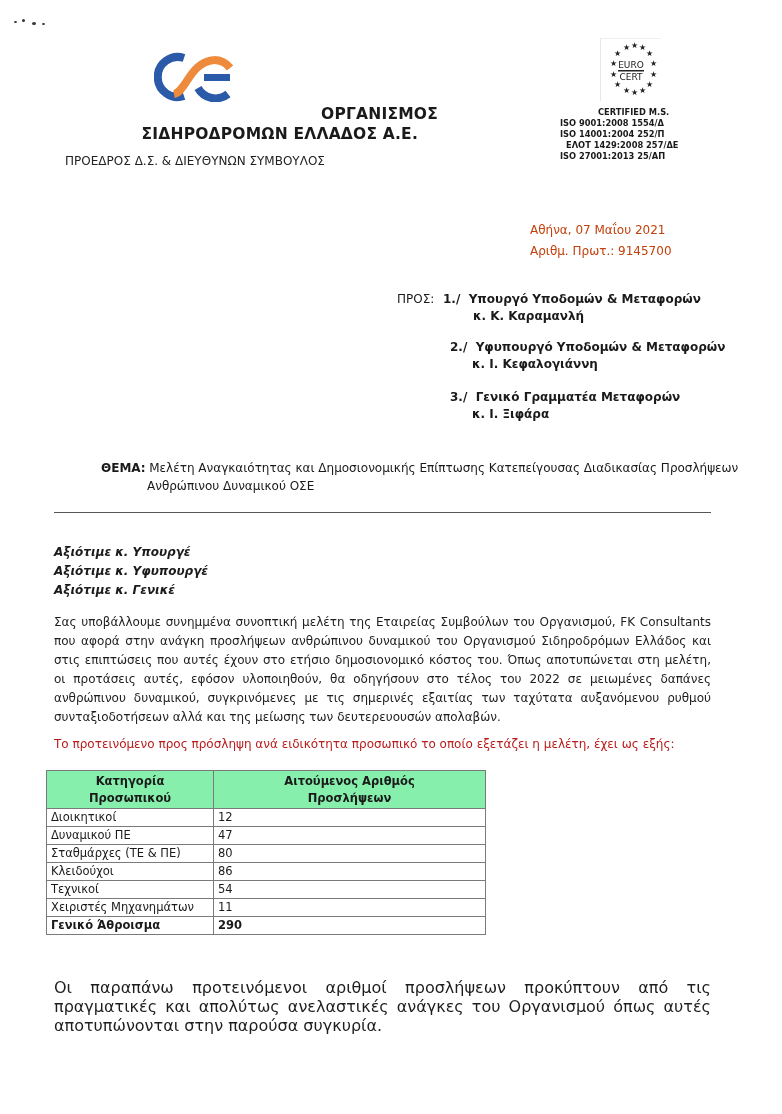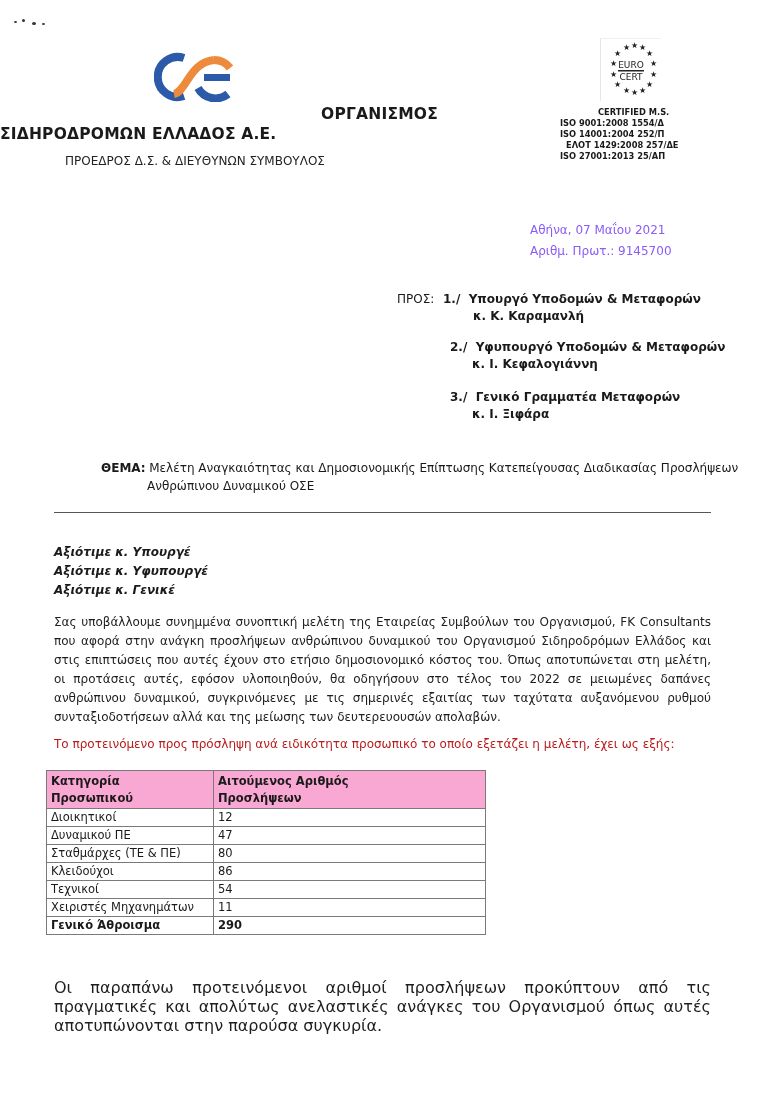--- a/index.html
+++ b/index.html
@@ -7,46 +7,46 @@
     width: 782px; height: 1114px; background: #ffffff; position: relative; overflow: hidden;
     font-family: "DejaVu Sans", "Liberation Sans", sans-serif; color: #1a1a1a;
   }
   .abs { position: absolute; }
   .scan-mark { left: 14px; top: 18px; width: 40px; height: 8px; }
   .scan-mark span { position: absolute; background: #333; border-radius: 50%; }
 
   
   .logo { left: 154px; top: 52px; width: 82px; height: 50px; }
   .org-name1 { left: 0; width: 390px; top: 105px; text-align: right; font-weight: bold; font-size: 15.5px; letter-spacing: 0.2px; margin-left: 48px; }
-  .org-name2 { left: 0; width: 390px; top: 125px; text-align: left; font-weight: bold; font-size: 15.5px; letter-spacing: 0.2px; }
+  .org-name2 { left: 0; width: 390px; top: 125px; text-align: right; font-weight: bold; font-size: 15.5px; letter-spacing: 0.2px; padding-left: 28px; }
   .org-sub { left: 0; width: 390px; top: 154px; text-align: center; font-size: 12px; color: #222; }
 
   
   .cert-box { left: 600px; top: 38px; width: 60px; height: 62px; border-left: 1px solid #e6e6e6; border-top: 1px solid #f0f0f0; }
   .cert-text { left: 560px; top: 107px; width: 160px; font-family: "DejaVu Sans", sans-serif; font-weight: bold; font-size: 8.3px; line-height: 11px; }
   .cert-text div { white-space: nowrap; }
 
-  .date { left: 530px; top: 220px; font-size: 12px; line-height: 21px; color: #8b5cf6; }
+  .date { left: 530px; top: 220px; font-size: 12px; line-height: 21px; color: #c2410c; }
 
   .recip { font-size: 12px; font-weight: bold; line-height: 17px; white-space: nowrap; }
   .pros-label { left: 397px; top: 291px; font-size: 12px; font-weight: normal; }
 
   .subject { left: 53px; top: 459px; width: 660px; font-size: 12px; line-height: 18px; margin-left: 48px; }
   .subject .lbl { font-weight: bold; }
   .subject .l2 { padding-left: 46px; }
   .rule { left: 54px; top: 512px; width: 657px; height: 1px; background: #555; }
 
   .greet { left: 54px; top: 543px; font-size: 12px; font-weight: bold; font-style: italic; line-height: 19px; }
 
   .para1 { left: 54px; top: 613px; width: 657px; font-size: 12px; line-height: 19px; text-align: justify; color: #1e1e1e; }
   .para2 { left: 54px; top: 737px; font-size: 12px; color: #b91c1c; }
 
   table.staff { position: absolute; left: 46px; top: 770px; width: 440px; border-collapse: collapse; font-size: 11.5px; }
   table.staff th, table.staff td { border: 1px solid #7a7a7a; padding: 0 4px; }
-  table.staff th { background: #f9a8d4; font-weight: bold; height: 37px; line-height: 17px; text-align: left; }
+  table.staff th { background: #86efac; font-weight: bold; height: 37px; line-height: 17px; text-align: center; }
   table.staff td { height: 17px; line-height: 17px; }
   table.staff td.num { text-align: left; }
   table.staff col.c1 { width: 167px; }
   table.staff tr.total td { font-weight: bold; }
 
   .para3 { left: 54px; top: 978px; width: 657px; font-size: 16px; line-height: 19px; text-align: justify; color: #1e1e1e; }
 </style>
 </head>
 <body>
 

